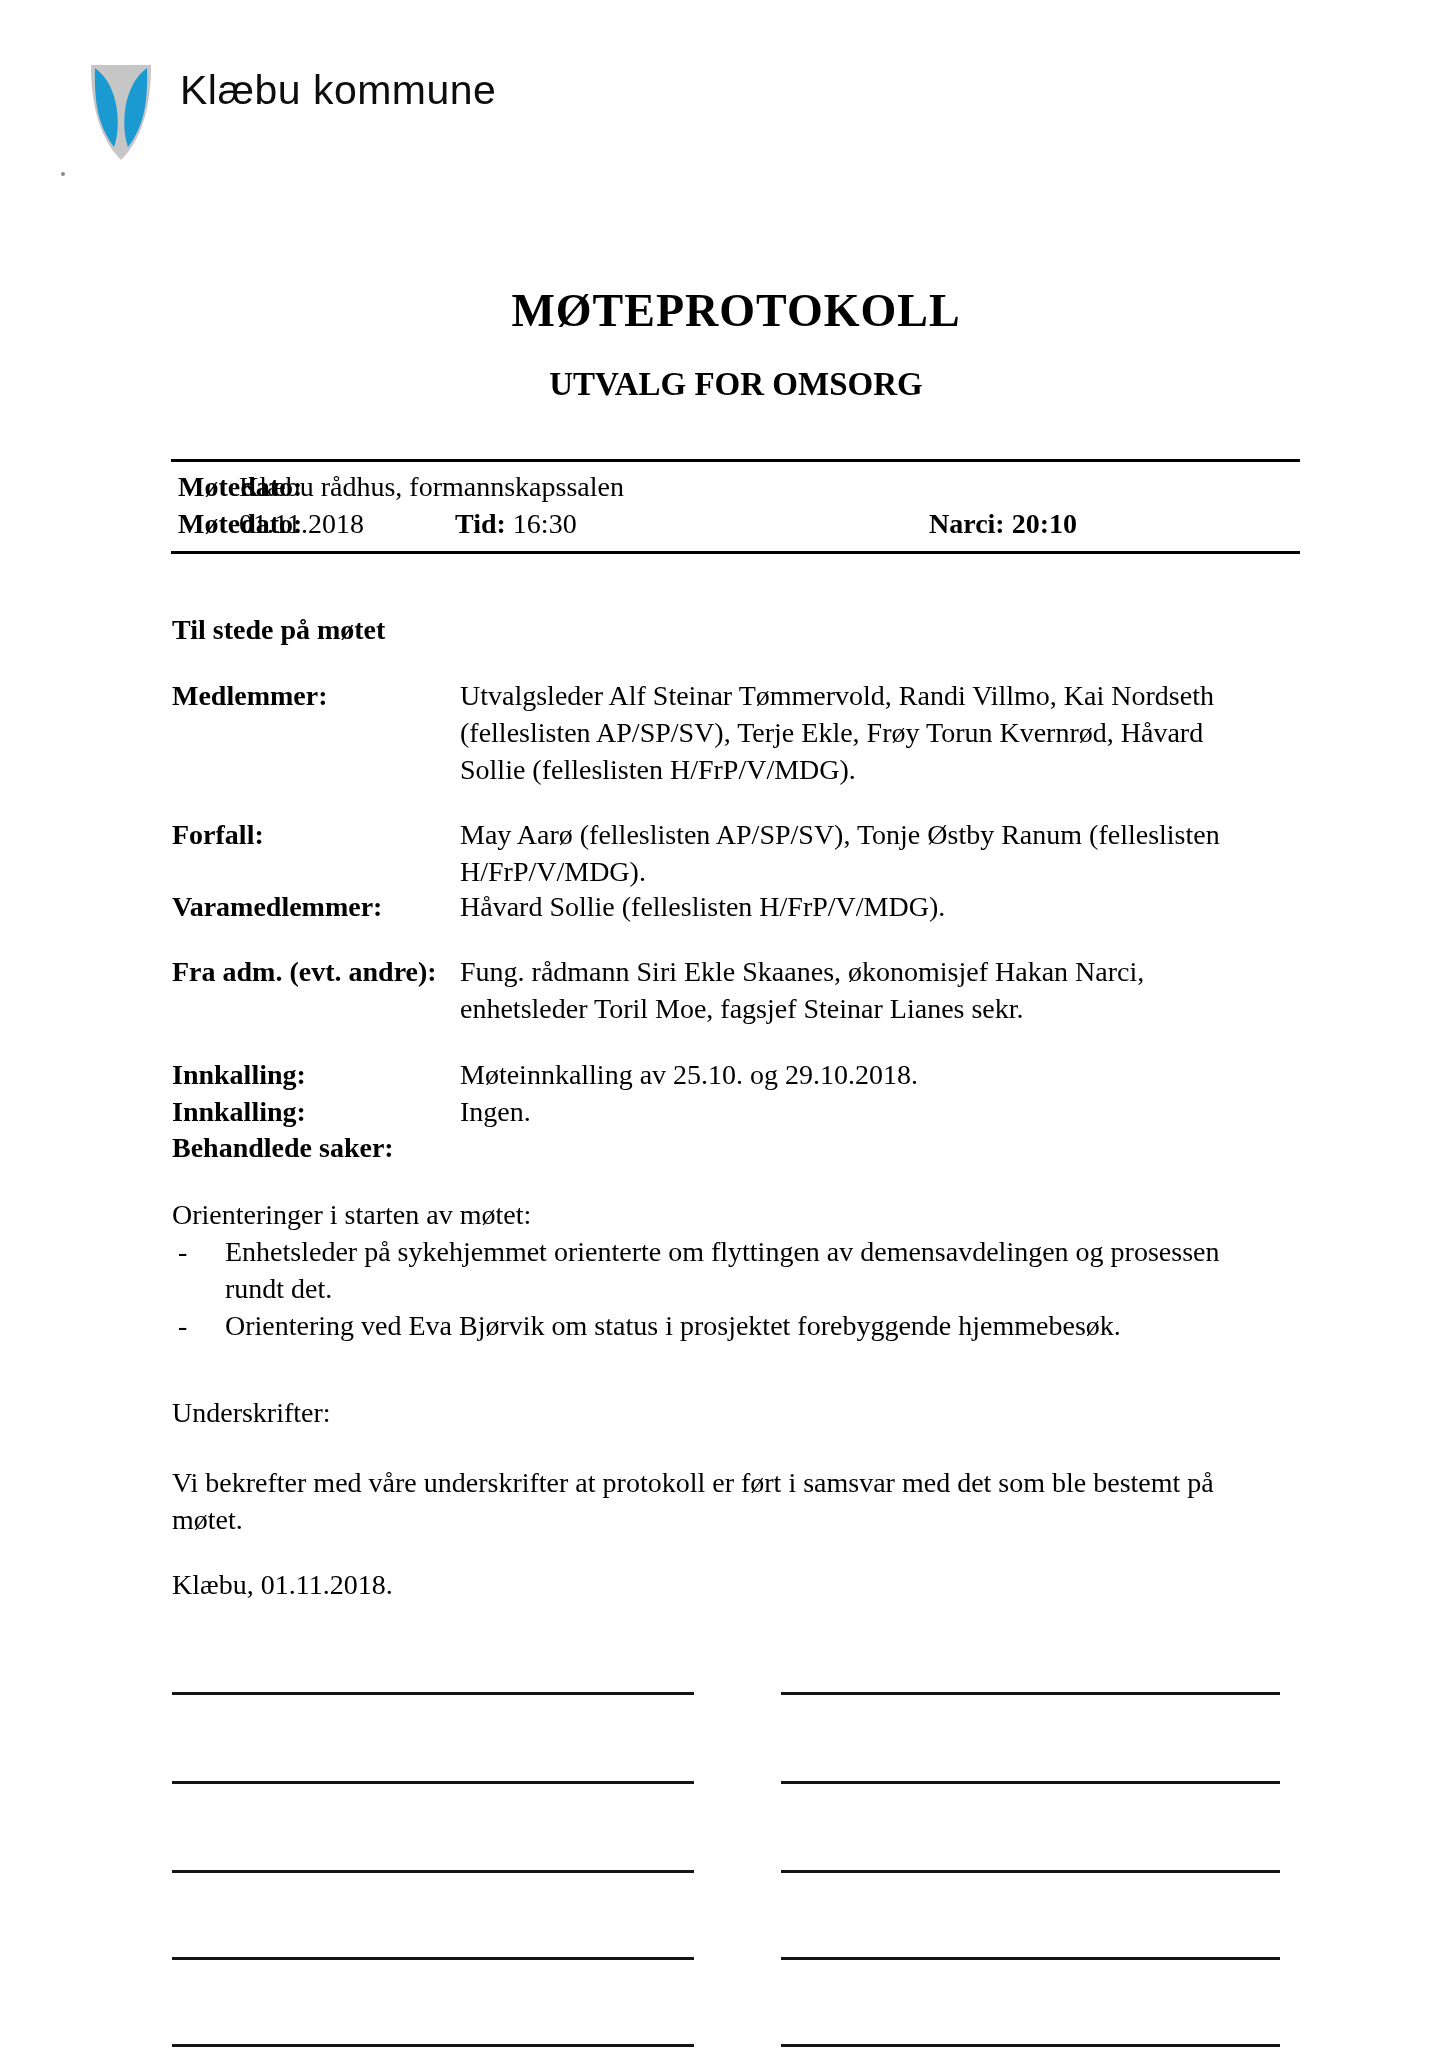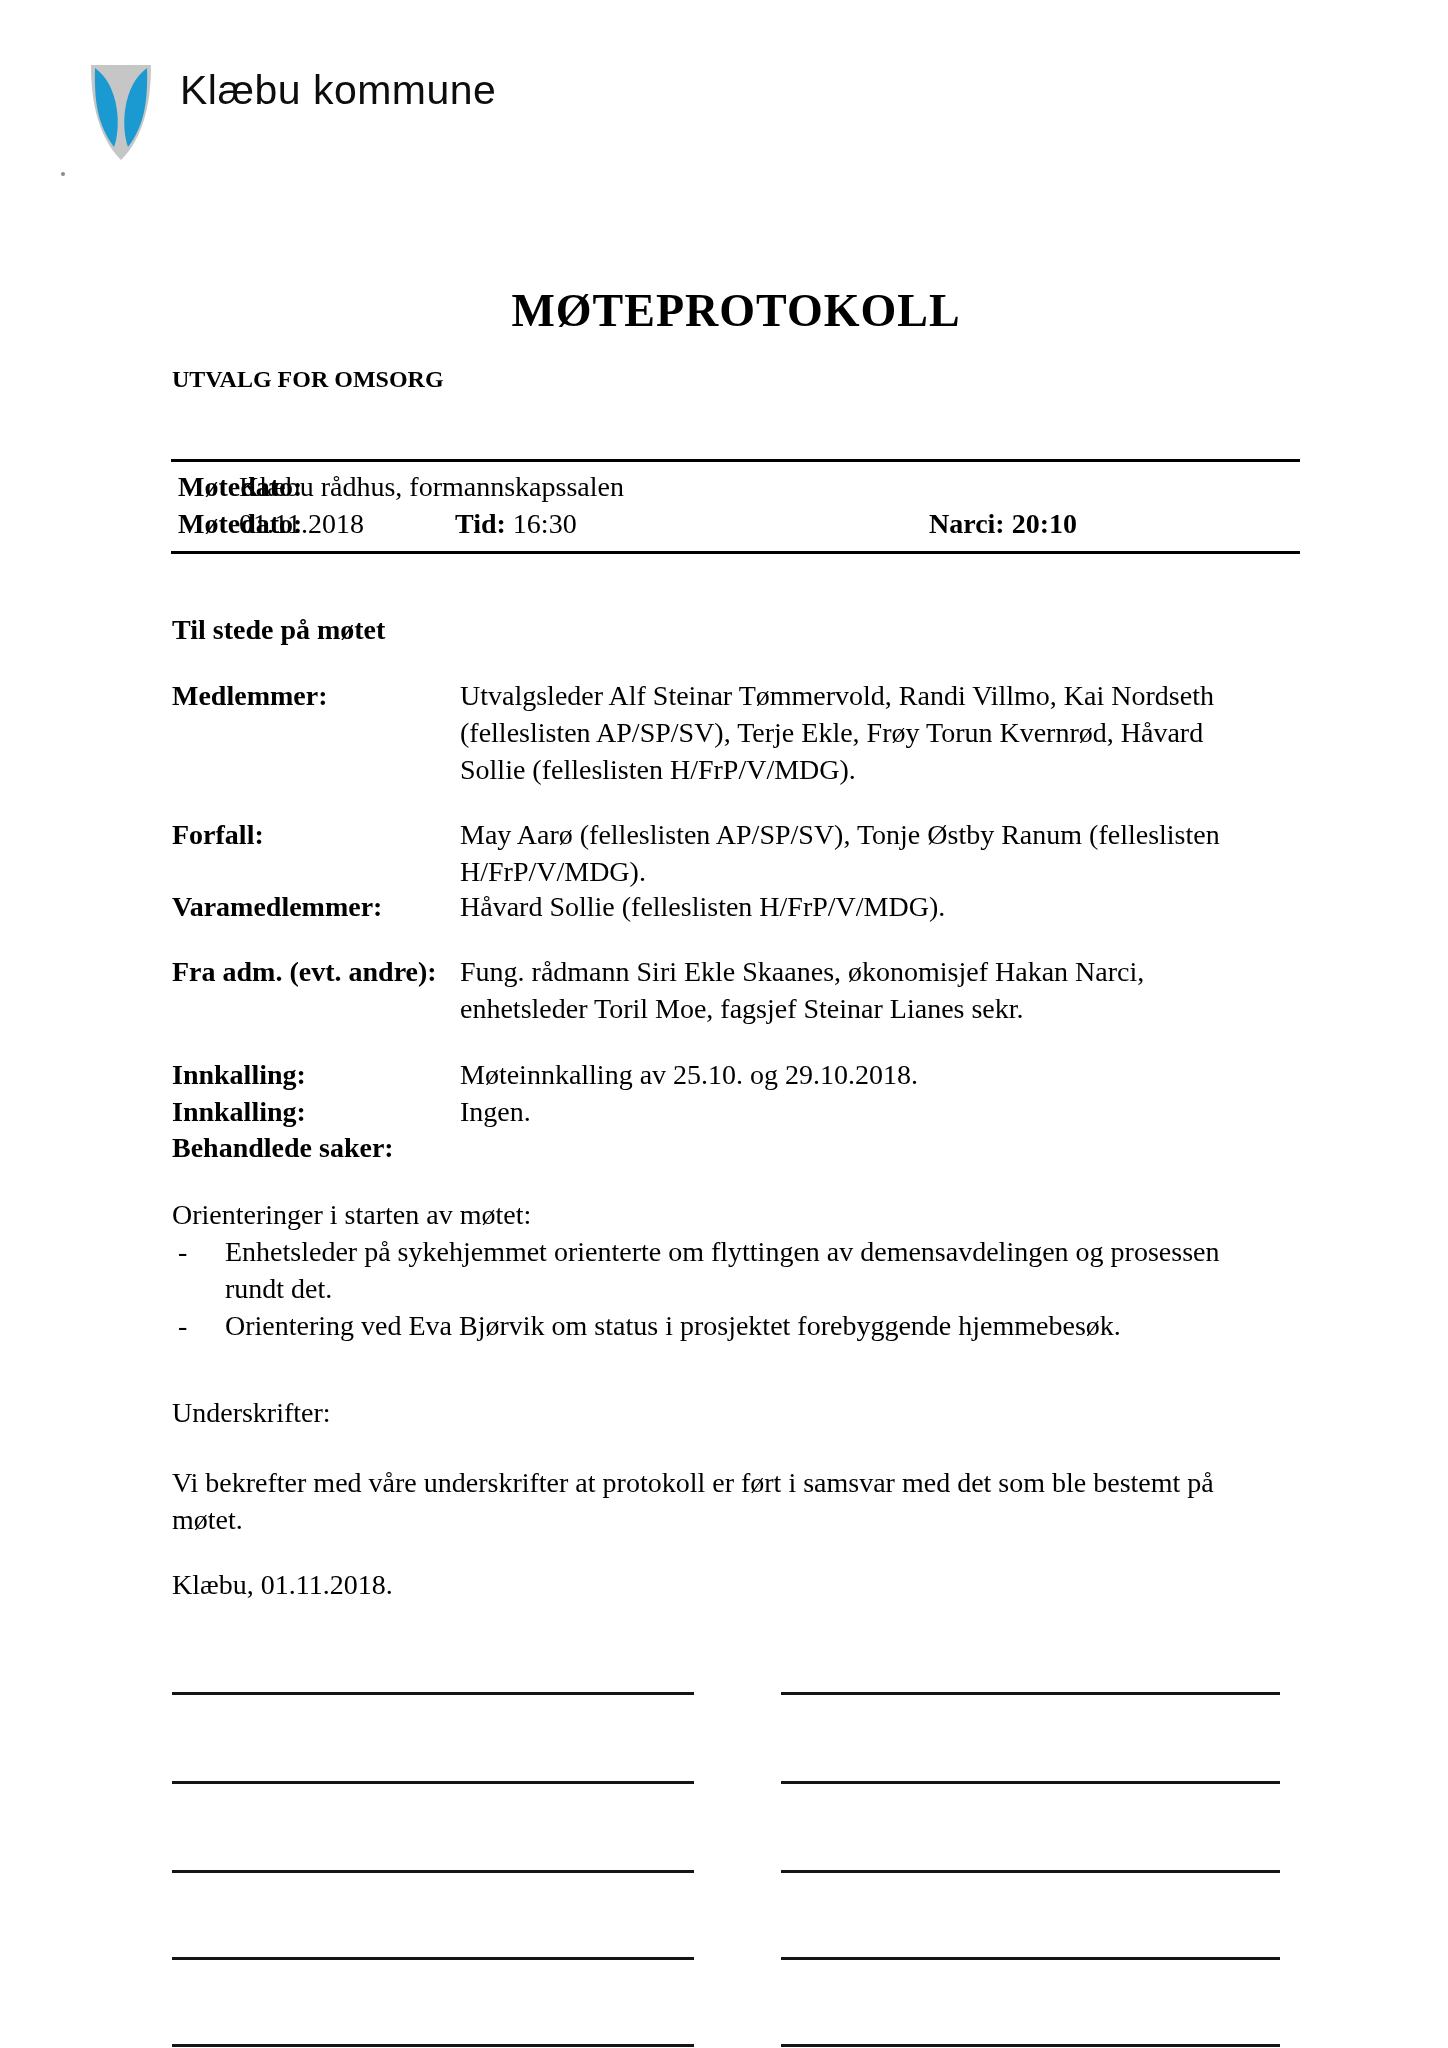--- a/index.html
+++ b/index.html
@@ -16,22 +16,22 @@
   .logo-row{position:absolute;left:88px;top:64px;display:flex;align-items:flex-start;gap:26px;}
   .shield{width:66px;height:97px;display:block;}
   .org-name{
     font-family:"Liberation Sans","DejaVu Sans",sans-serif;
     font-size:41px;line-height:1.0;color:#0d0d0d;margin-top:6px;letter-spacing:0.5px;
   }
   .stray-dot{position:absolute;left:61px;top:172px;width:4px;height:4px;background:#8a8a8a;border-radius:50%;}
   
   .doc-title{position:absolute;left:172px;top:284px;width:1128px;text-align:center;
     font-weight:bold;font-size:46px;letter-spacing:1px;}
-  .doc-subtitle{position:absolute;left:172px;top:366px;width:1128px;text-align:left;
-    font-weight:bold;font-size:24px;}
+  .doc-subtitle{position:absolute;left:172px;top:366px;width:1128px;text-align:center;
+    font-weight:bold;font-size:33px;}
   .doc-subtitle2{position:absolute;left:172px;top:406px;width:1128px;text-align:center;
     font-weight:bold;font-size:23px;}
   
   .info-table{position:absolute;left:171px;top:459px;width:1129px;
     border-top:3px solid #000;border-bottom:3px solid #000;padding:6px 0 9px;}
   .info-row{position:relative;height:37px;font-size:28px;line-height:37px;}
   .b{font-weight:bold;text-align:right;}
   .ir-label{position:absolute;left:7px;font-weight:bold;white-space:nowrap;}
   .ir-location{position:absolute;left:68px;white-space:nowrap;}
   .ir-date{position:absolute;left:68px;white-space:nowrap;}

